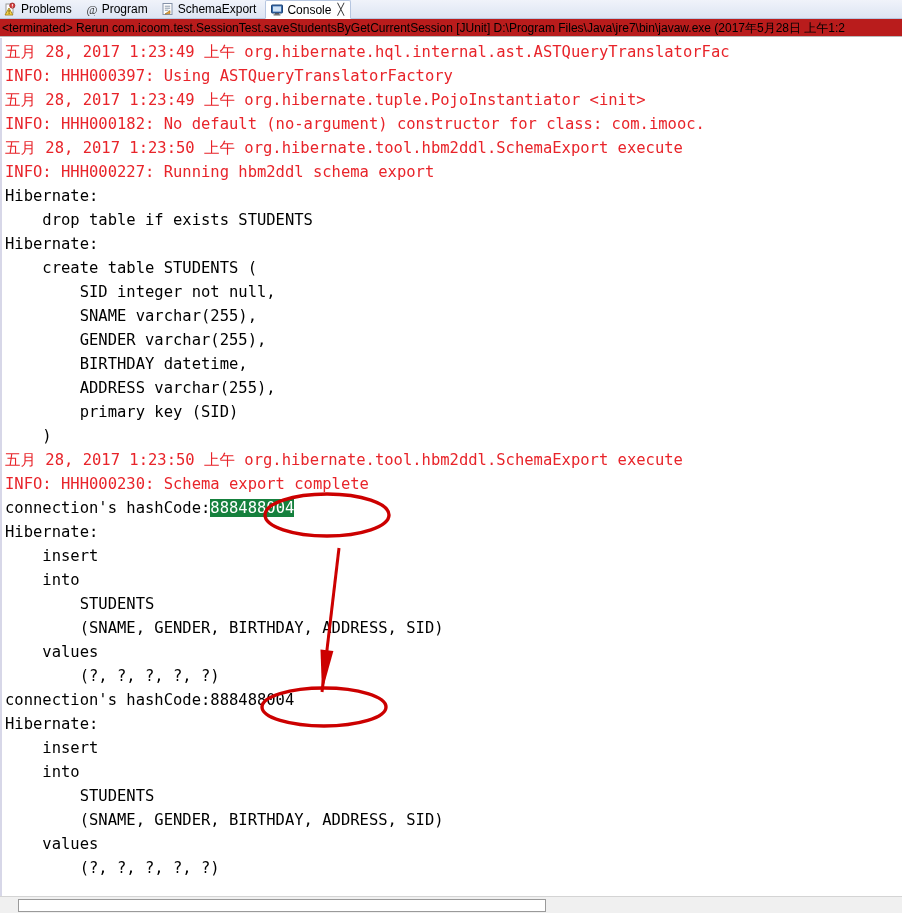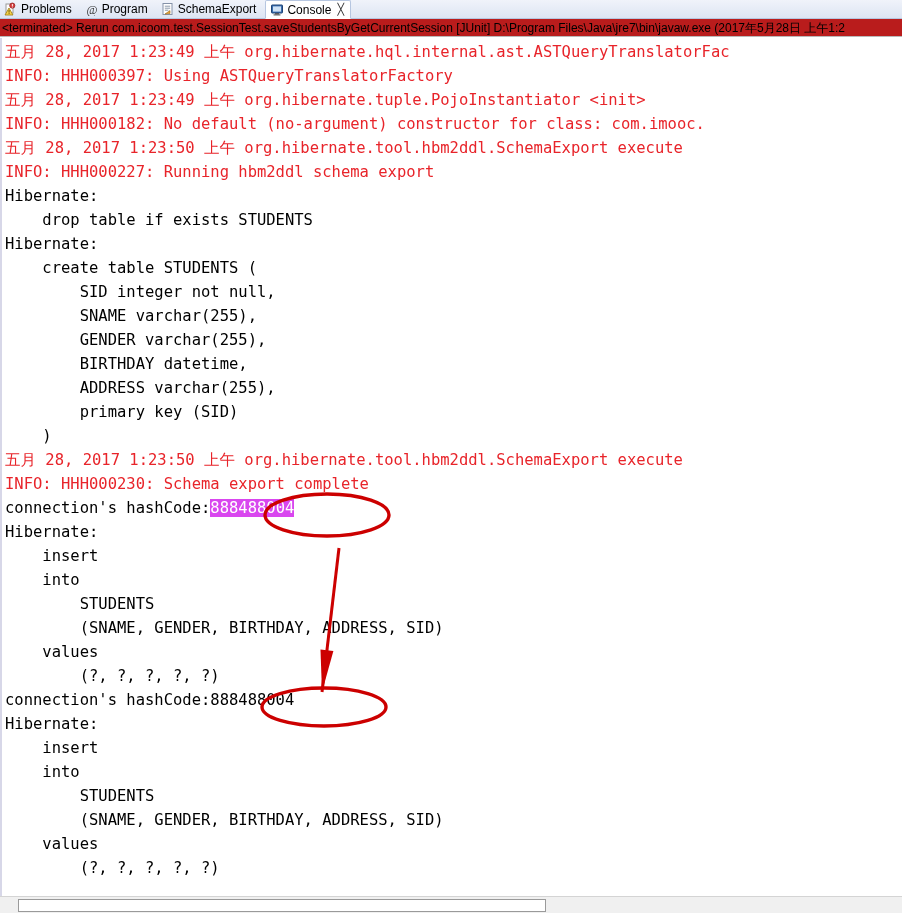--- a/index.html
+++ b/index.html
@@ -97,21 +97,21 @@
     font-family: "DejaVu Sans Mono", "Liberation Mono", monospace;
     font-size: 15.5px;
     line-height: 24px;
     height: 24px;
     white-space: pre;
     letter-spacing: 0px;
   }
   .ln.err { color: #e8242a; }
   .ln.out { color: #000000; }
   .hl {
-    background: #d946ef;
+    background: #15803d;
     color: #ffffff;
   }
 
   
   #anno {
     position: absolute;
     left: 0; top: 0;
     width: 902px;
     height: 913px;
     pointer-events: none;

